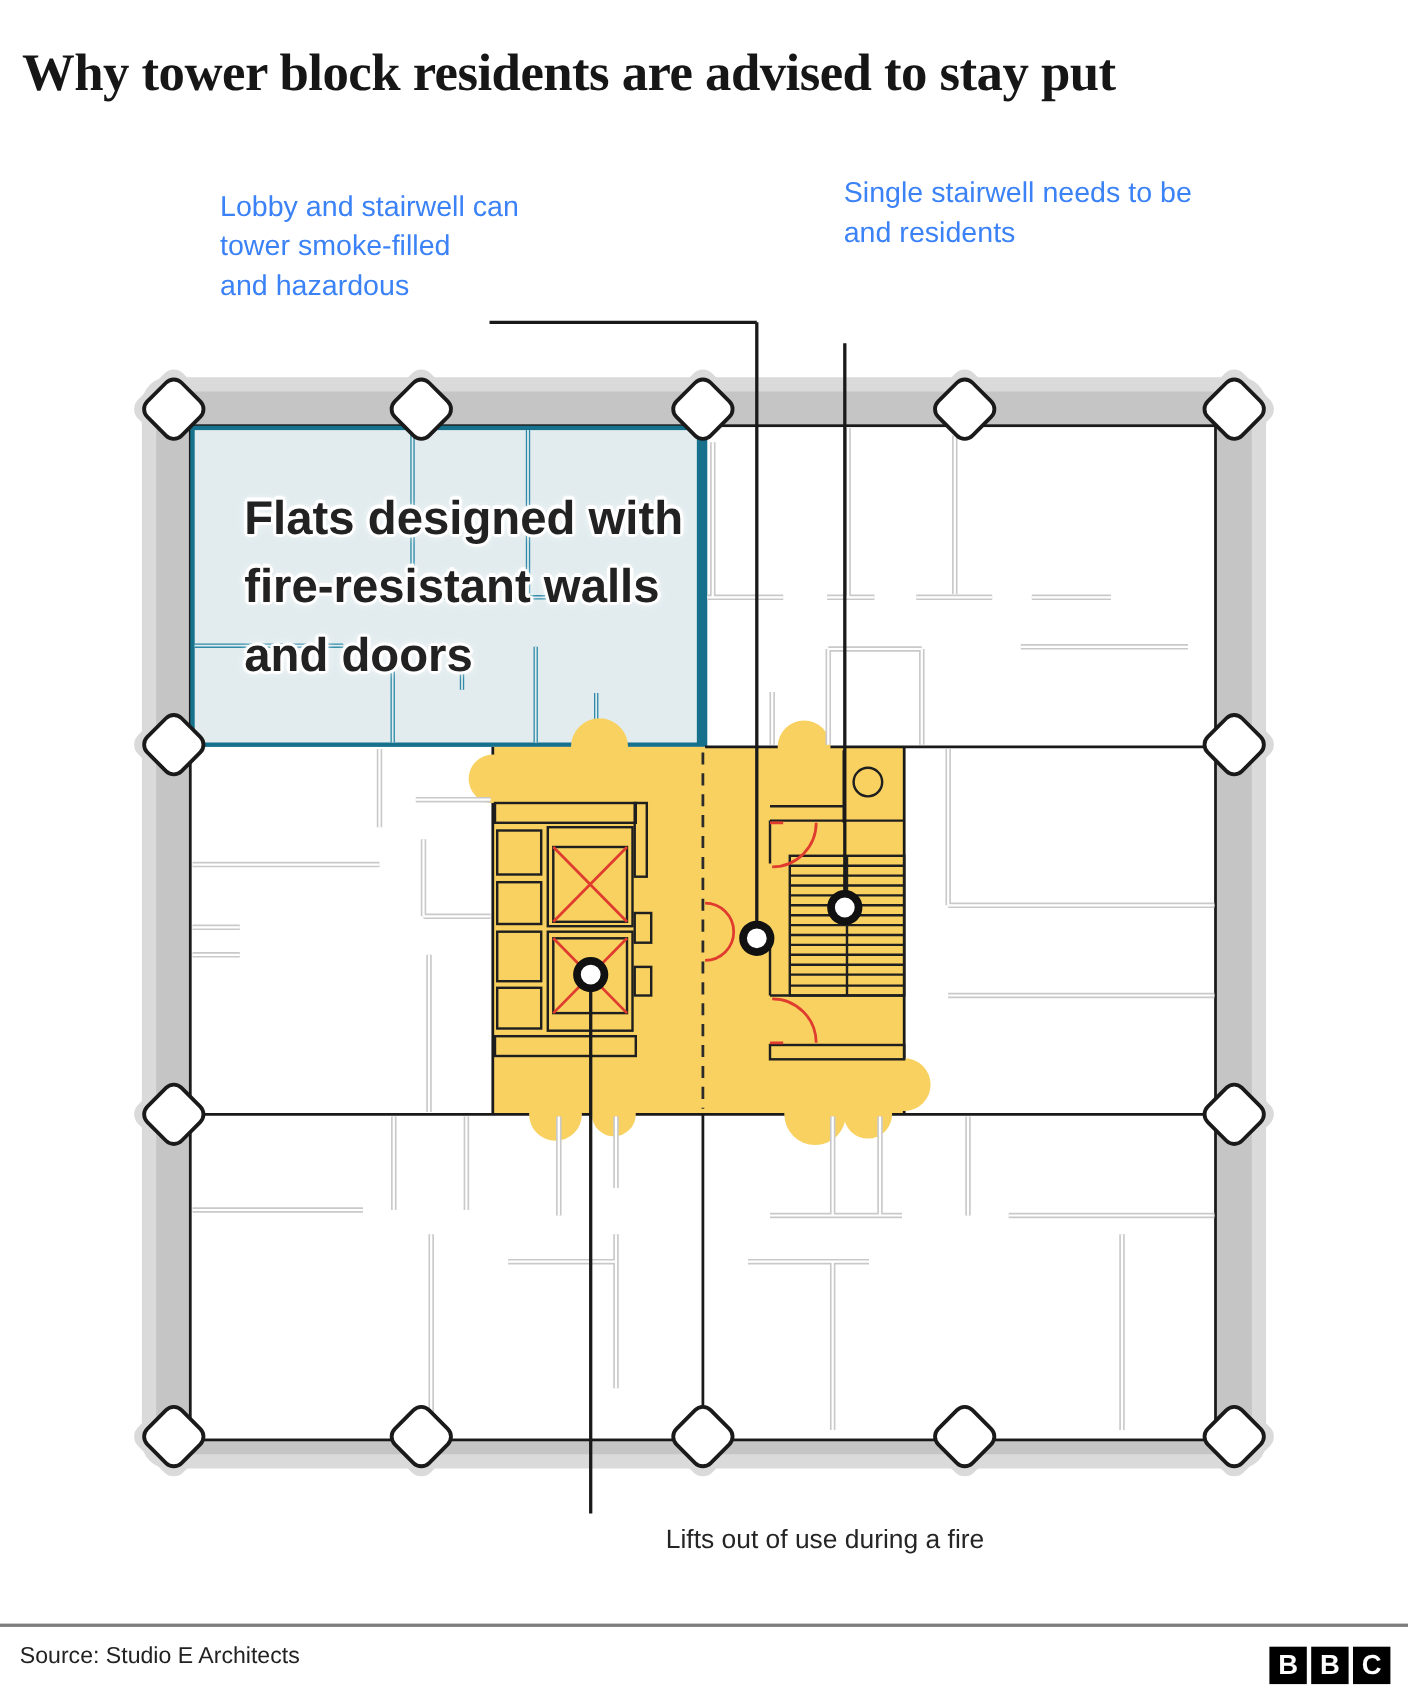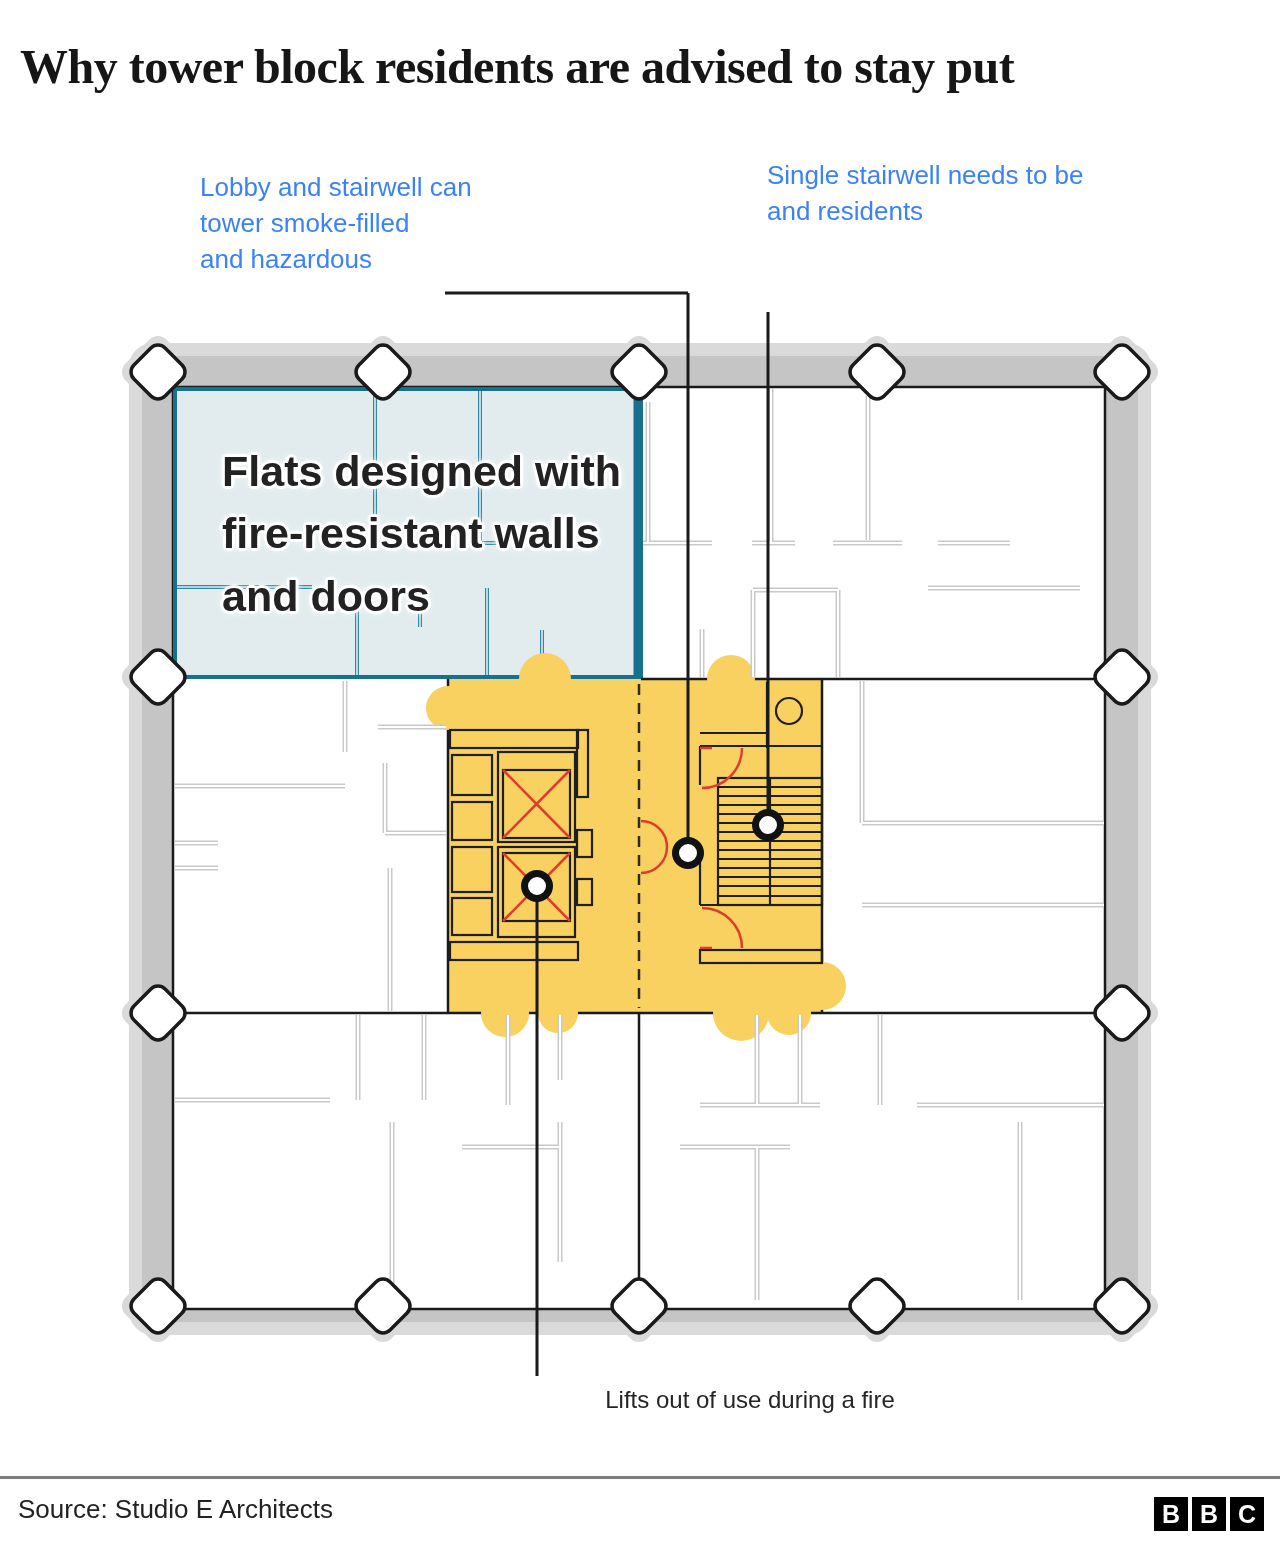--- a/index.html
+++ b/index.html
@@ -13,21 +13,21 @@
   .ann-lobby{left:200px;top:170px;}
   .ann-stairwell{left:735px;top:158px;margin-left:32px;}
   .flats-label{position:absolute;left:222px;top:440px;font-size:43px;font-weight:700;
          line-height:1.45;color:#222;
          text-shadow:3px 0 0 #fff,-3px 0 0 #fff,0 3px 0 #fff,0 -3px 0 #fff,
                      2px 2px 0 #fff,-2px -2px 0 #fff,2px -2px 0 #fff,-2px 2px 0 #fff,
                      0 0 6px #fff,0 0 10px #fff;}
   .lifts-label{position:absolute;left:375px;top:1386px;width:750px;text-align:center;
          font-size:24px;color:#252525;}
   .divider{position:absolute;left:0;top:1476px;width:1280px;height:3px;background:#7d7d7d;}
-  .source{position:absolute;left:18px;top:1494px;font-size:26px;color:#222;}
+  .source{position:absolute;left:18px;top:1494px;font-size:21px;color:#222;}
   .bbc{position:absolute;right:16px;top:1497px;display:flex;gap:4px;}
   .bbc .blk{width:34px;height:34px;background:#000;color:#fff;display:flex;
          align-items:center;justify-content:center;font-size:25px;font-weight:700;
          font-family:"Liberation Sans",sans-serif;}
 </style>
 </head>
 <body>
 
 <div class="page">
 

